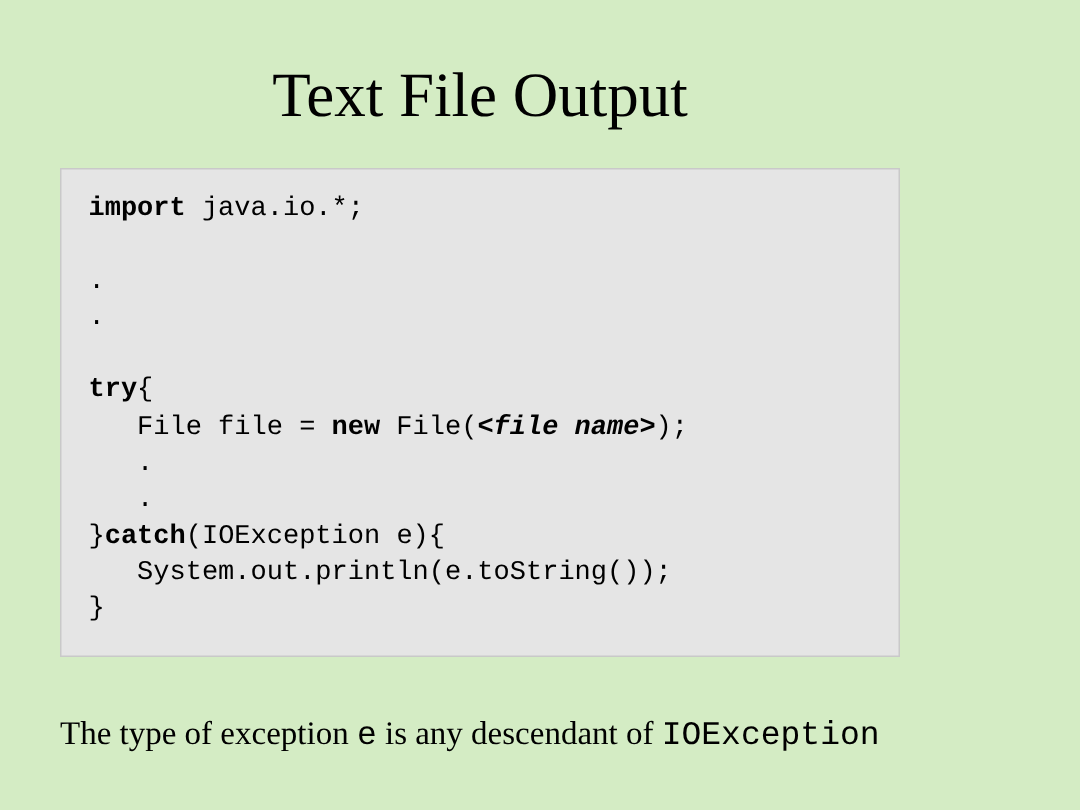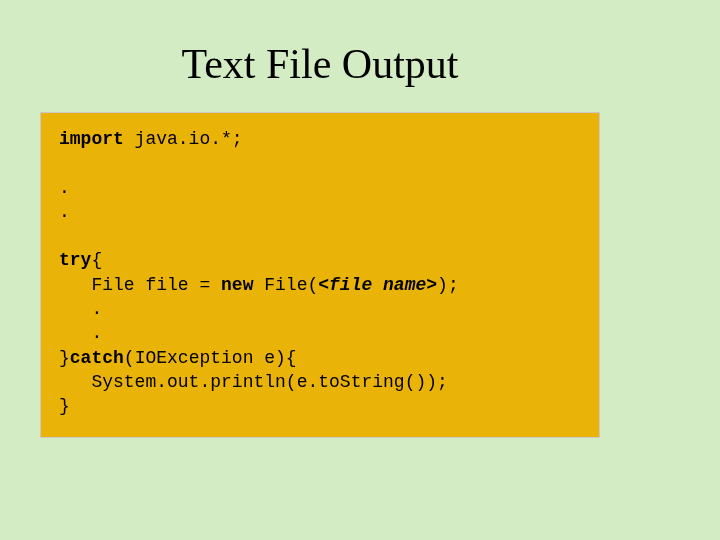--- a/index.html
+++ b/index.html
@@ -20,21 +20,21 @@
     box-sizing: border-box;
     padding: 30px 40px 20px 40px;
   }
   .title {
     text-align: center;
     font-size: 42px;
     font-weight: 400;
     margin: 10px 0 24px 0;
   }
   .codebox {
-    background: #eab308;
+    background: #e5e5e5;
     border: 1px solid #c9c9c9;
     padding: 14px 18px 18px 18px;
     font-family: "Courier New", Courier, monospace;
     font-size: 18px;
     line-height: 1.35;
     white-space: pre;
     color: #000;
   }
   .codebox .kw { font-weight: bold; }
   .codebox .it { font-style: italic; font-weight: bold; }
@@ -60,14 +60,15 @@
 <span>.</span>
 
 <span class="kw">try</span><span>{</span>
 <span>   File file = </span><span class="kw">new</span><span> File(</span><span class="it">&lt;file name&gt;</span><span>);</span>
 <span>   .</span>
 <span>   .</span>
 <span>}</span><span class="kw">catch</span><span>(IOException e){</span>
 <span>   System.out.println(e.toString());</span>
 <span>}</span></div>
 
+  <div class="caption"><span>The type of exception </span><span class="mono">e</span><span> is any descendant of </span><span class="mono">IOException</span></div>
 
 </div>
 
 </body></html>

